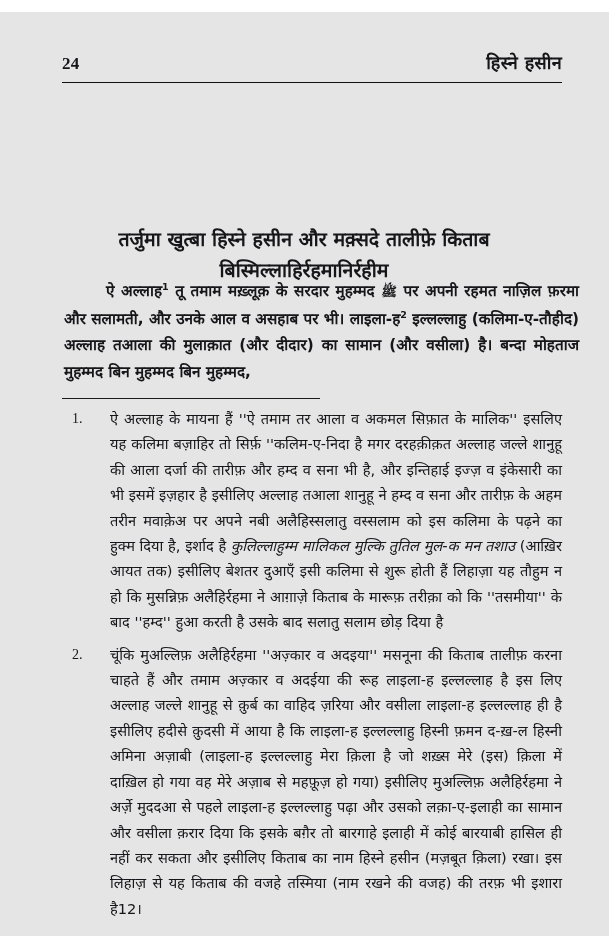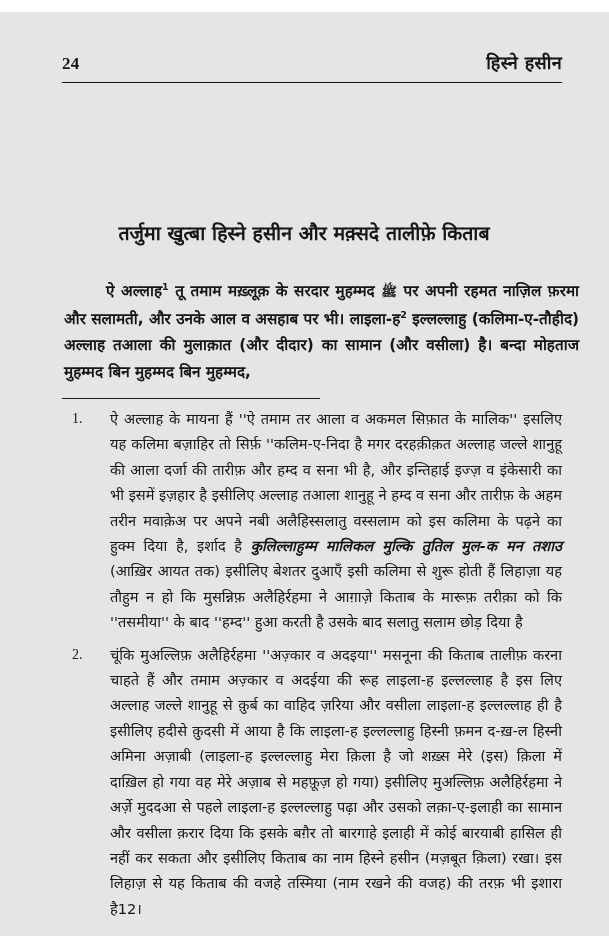--- a/index.html
+++ b/index.html
@@ -63,21 +63,21 @@
     width: 609px;
     text-align: center;
     font-family: "DejaVu Sans", sans-serif;
     font-size: 31px;
     font-weight: 700;
     letter-spacing: 0.5px;
   }
   .subtitle-block {
     position: absolute;
     left: 54px;
-    top: 206px;
+    top: 212px;
     width: 500px;
     text-align: center;
     font-family: "DejaVu Sans", sans-serif;
     font-size: 19.5px;
     font-weight: 700;
     line-height: 31px;
   }
   .subtitle-line-2 {
     display: block;
   }
@@ -138,37 +138,37 @@
   .note-num {
     position: absolute;
     left: 10px;
     top: 0;
     font-family: "Liberation Serif", serif;
     font-size: 14px;
     line-height: 25.4px;
   }
   .note em {
     font-style: italic;
-    font-weight: bold;
   }
 </style>
 </head>
 <body>
 
 <div class="page">
 
   <div class="header">
     <span class="folio">24</span>
     <span class="running-title">हिस्ने हसीन</span>
   </div>
   <div class="header-rule"></div>
 
 
   <div class="subtitle-block">
     <span>तर्जुमा खुत्बा हिस्ने हसीन और मक़्सदे तालीफ़े किताब</span>
+    <span class="subtitle-line-2">बिस्मिल्लाहिर्रहमानिर्रहीम</span>
   </div>
 
   <div class="intro"><span>ऐ अल्लाह</span><sup>1</sup><span> तू तमाम मख़्लूक़ के सरदार मुहम्मद </span><span class="nastaliq">ﷺ</span><span> पर अपनी रहमत नाज़िल फ़रमा और सलामती, और उनके आल व असहाब पर भी। लाइला-ह</span><sup>2</sup><span> इल्लल्लाहु (कलिमा-ए-तौहीद) अल्लाह तआला की मुलाक़ात (और दीदार) का सामान (और वसीला) है। बन्दा मोहताज मुहम्मद बिन मुहम्मद बिन मुहम्मद,</span></div>
 
   <div class="mid-rule"></div>
 
   <div class="notes">
 
     <div class="note">
       <span class="note-num">1.</span><span>ऐ अल्लाह के मायना हैं ''ऐ तमाम तर आला व अकमल सिफ़ात के मालिक'' इसलिए यह कलिमा बज़ाहिर तो सिर्फ़ ''कलिम-ए-निदा है मगर दरहक़ीक़त अल्लाह जल्ले शानुहू की आला दर्जा की तारीफ़ और हम्द व सना भी है, और इन्तिहाई इज्ज़ व इंकेसारी का भी इसमें इज़हार है इसीलिए अल्लाह तआला शानुहू ने हम्द व सना और तारीफ़ के अहम तरीन मवाक़ेअ पर अपने नबी अलैहिस्सलातु वस्सलाम को इस कलिमा के पढ़ने का हुक्म दिया है, इर्शाद है </span><em>कुलिल्लाहुम्म मालिकल मुल्कि तुतिल मुल-क मन तशाउ</em><span> (आख़िर आयत तक) इसीलिए बेशतर दुआएँ इसी कलिमा से शुरू होती हैं लिहाज़ा यह तौहुम न हो कि मुसन्निफ़ अलैहिर्रहमा ने आग़ाज़े किताब के मारूफ़ तरीक़ा को कि ''तसमीया'' के बाद ''हम्द'' हुआ करती है उसके बाद सलातु सलाम छोड़ दिया है</span>

